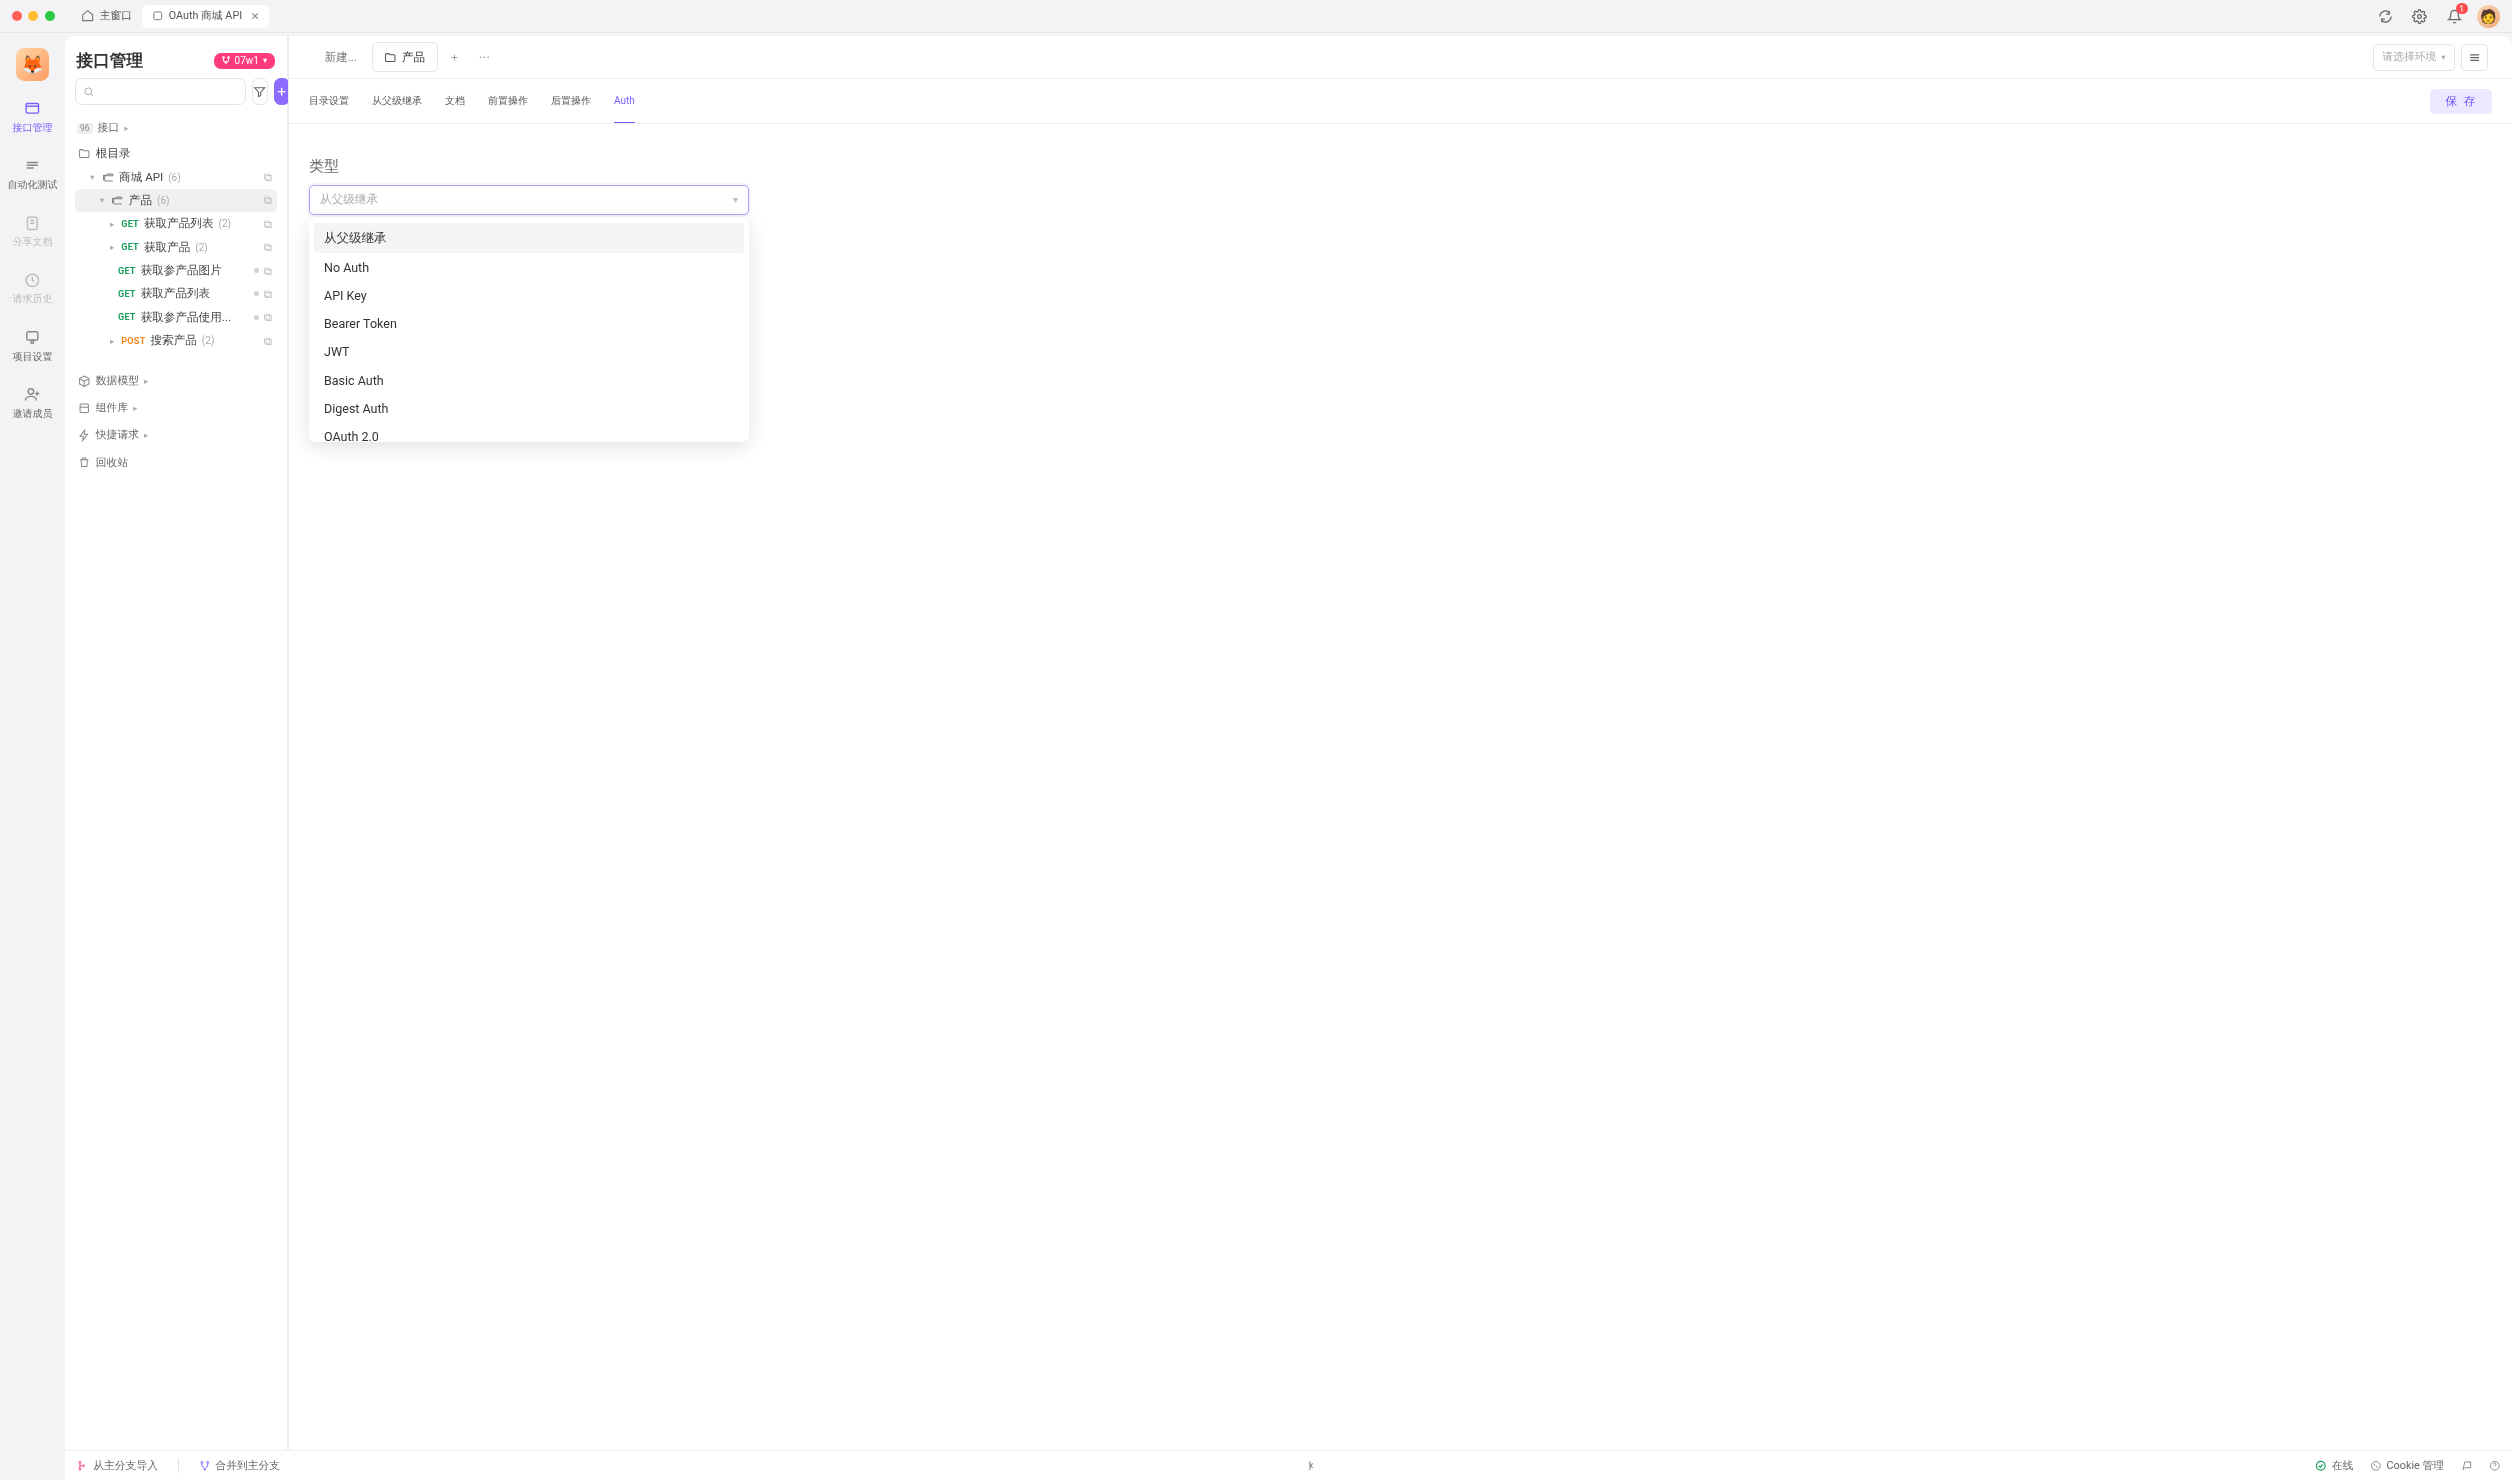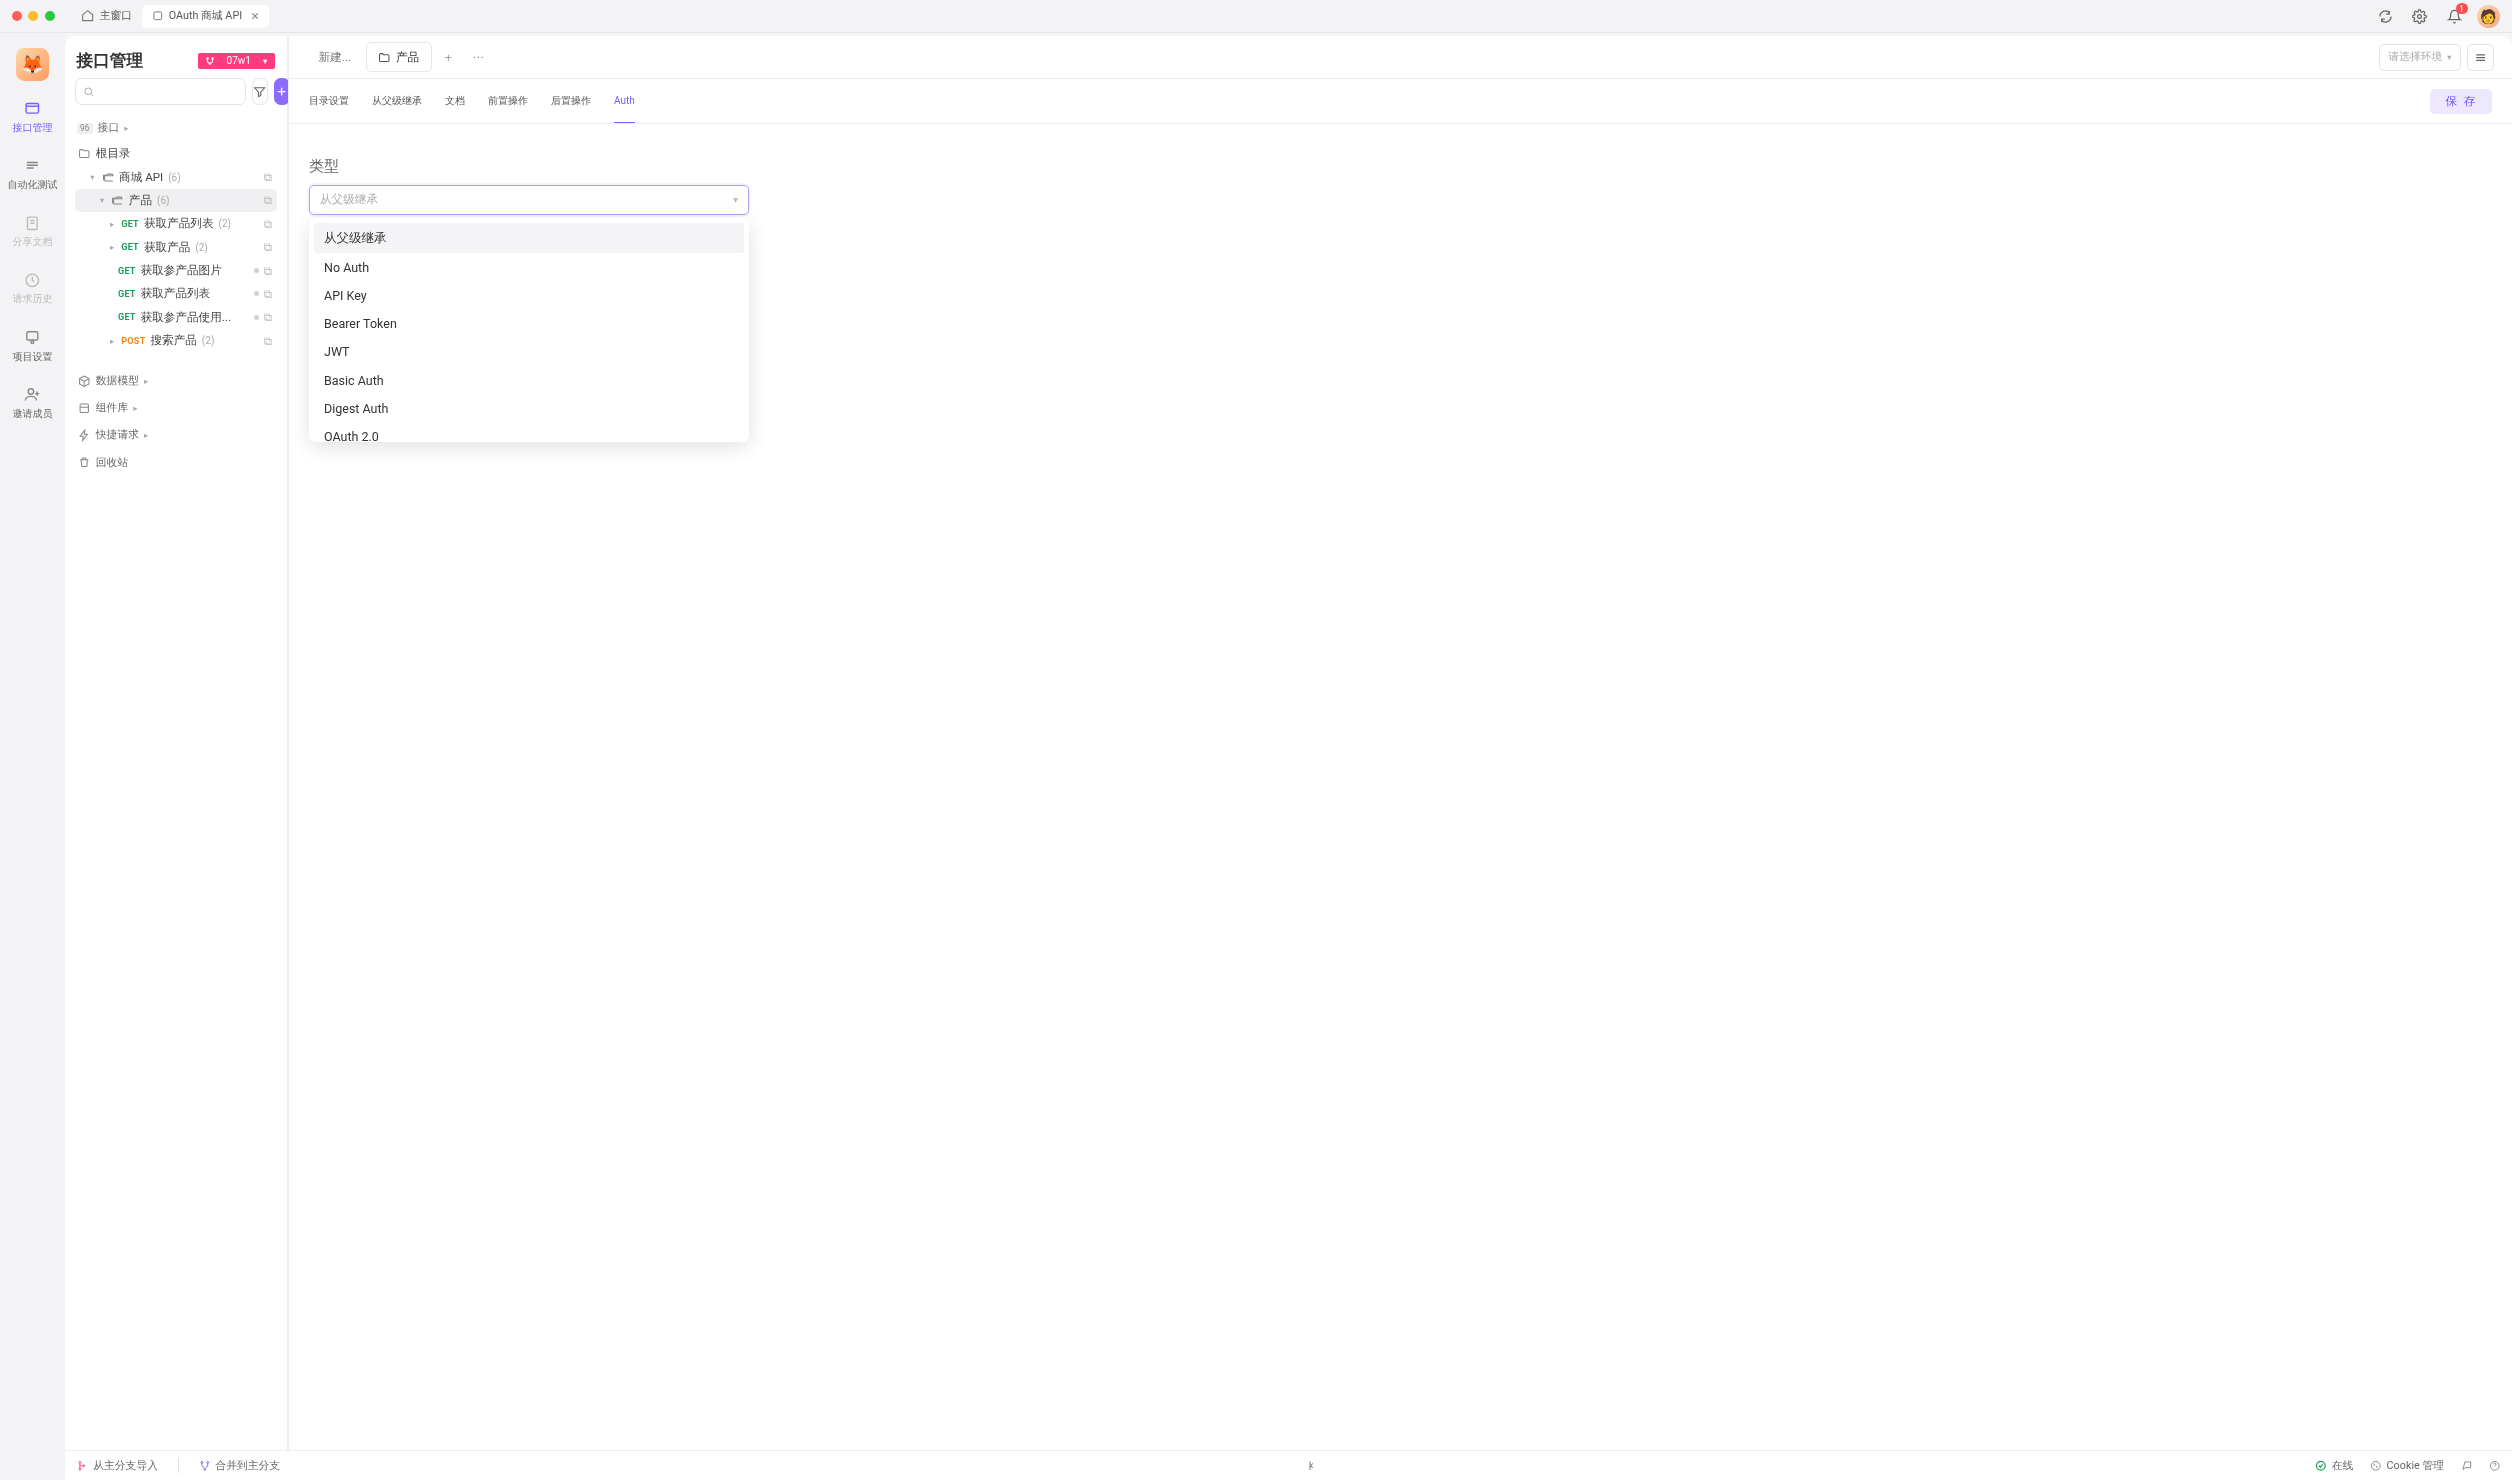--- a/index.html
+++ b/index.html
@@ -62,22 +62,22 @@
   width: 223px; background: #fff; border-right: 0.8px solid #eee;
   border-radius: 10px 0 0 0; margin-top: 3.3px;
   display: flex; flex-direction: column;
 }
 .sp-header {
   display: flex; align-items: center; justify-content: space-between;
   padding: 13.3px 11.6px 6.6px 11.6px;
 }
 .sp-title { font-size: 16.6px; font-weight: 600; }
 .branch-pill {
-  display: inline-flex; align-items: flex-end; gap: 12px;
-  background: #ff3b7f; color: #fff; border-radius: 2px;
+  display: inline-flex; align-items: flex-start; gap: 4px;
+  background: #ff3b7f; color: #fff; border-radius: 7px;
   padding: 2.5px 8.3px 2.5px 6.6px; font-size: 10px;
 }
 .sp-search-row { display: flex; gap: 6.6px; padding: 0 10px 8.3px 10px; }
 .sp-search { flex: 1; height: 26.6px; border: 0.8px solid #e3e3e8; border-radius: 6.6px; padding: 0 6.6px; display:flex; align-items:center; gap:5px; color:#999; }
 .sp-search input { border:none; outline:none; flex:1; font-size:10.8px; background:transparent; }
 .sq-btn { width:26.6px; height:26.6px; border:0.8px solid #e3e3e8; border-radius:6.6px; display:inline-flex; align-items:center; justify-content:center; color:#666; cursor:pointer; }
 .sq-btn.primary { background:#8b6cff; border-color:#8b6cff; color:#fff; }
 
 .sp-section { padding: 5px 10px; }
 .sec-head { display:flex; align-items:center; gap:5px; color:#666; font-size:10.8px; cursor:pointer; padding:3.3px 1.7px;text-align:center; }
@@ -106,21 +106,21 @@
 .sp-bottom .sec-head { padding: 6.6px 3.3px; }
 
 
 .main {
   flex:1; background:#fff; border-radius: 0 10px 0 0;
   margin-top:3.3px; display:flex; flex-direction:column; min-width:0;
   border-left: 0.8px solid #eee;
 }
 .main-tabs {
   display:flex; align-items:center; height:43px;
-  border-bottom:0.8px solid #eee; padding: 0 18px; gap:3.3px;
+  border-bottom:0.8px solid #eee; padding: 0 24px; gap:3.3px;
 }
 .mtab {
   display:inline-flex; align-items:center; gap:5px;
   padding: 0 11.6px; height:30px; font-size:11.6px; color:#777;
   border-radius:5px; cursor:pointer;
 }
 .mtab.active { border:0.8px solid #e6e6ea; background:#fff; }
 .mtab .folder-ico { color:#666; }
 .mtab-plus { width:26.6px; height:26.6px; display:inline-flex;align-items:center;justify-content:center;color:#888; cursor:pointer; border-radius:5px; }
 .mtab-more { width:26.6px; height:26.6px; display:inline-flex;align-items:center;justify-content:center;color:#888; cursor:pointer; }

